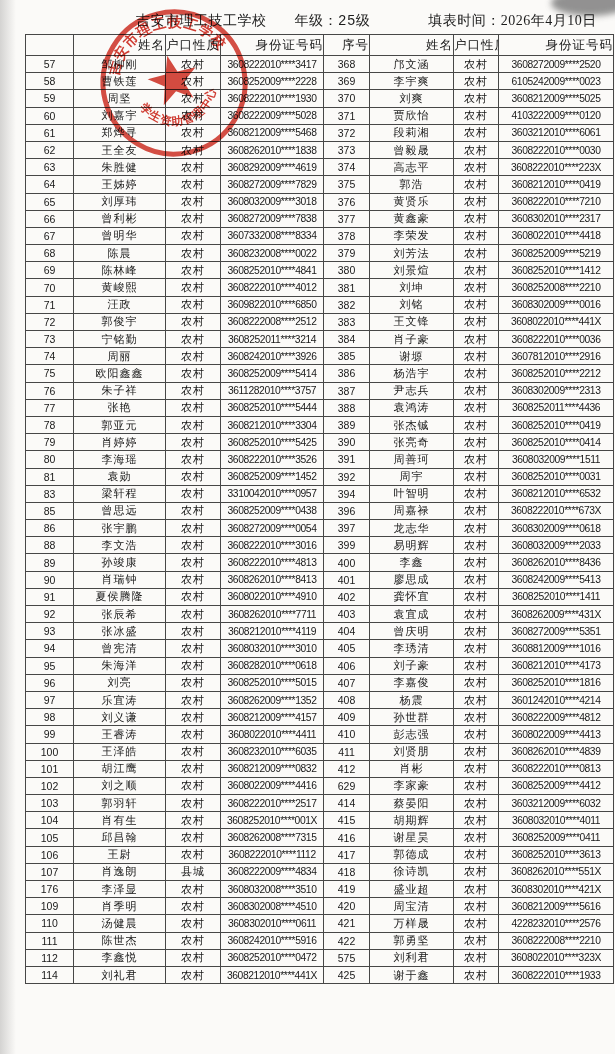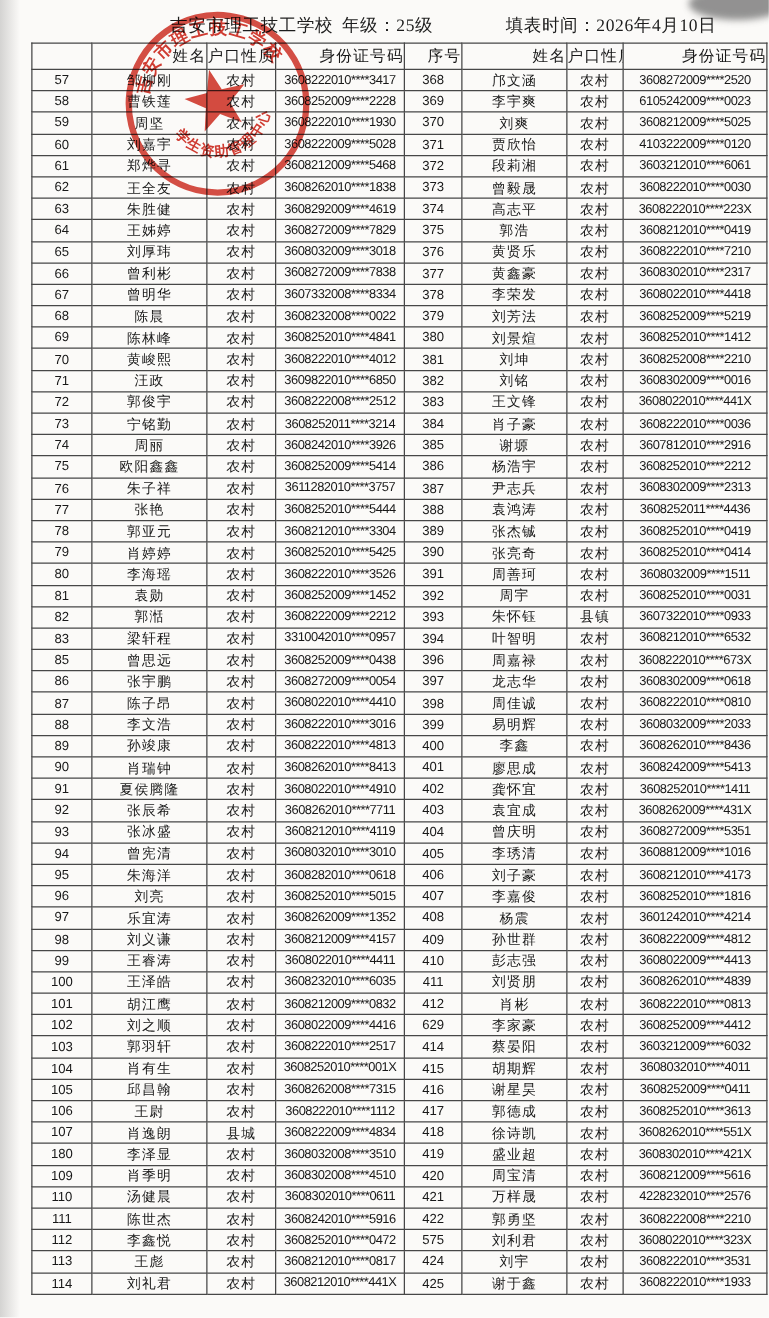--- a/index.html
+++ b/index.html
@@ -15,21 +15,21 @@
   }
   .scan-smudge{
     position:absolute;right:-14px;top:-10px;width:78px;height:26px;
     background:#6f6f6f;border-radius:50%;filter:blur(3px);opacity:.75;
   }
   .doc-title{
     position:absolute;left:136px;top:10px;height:22px;
     display:flex;align-items:center;white-space:nowrap;
     font-size:14px;color:#1c1c1c;letter-spacing:.5px;
   }
-  .doc-title .grade{margin-left:7px;}
+  .doc-title .grade{margin-left:28px;font-family:Liberation Mono, monospace;}
   .doc-title .fill{margin-left:58px;}
   table.roster{
     position:absolute;left:25px;top:34px;width:588px;
     border-collapse:collapse;table-layout:fixed;
     background:transparent;
   }
   .roster td,.roster th{
     border:1px solid #474747;
     padding:0;margin:0;text-align:center;vertical-align:middle;
     white-space:nowrap;overflow:hidden;color:#181818;
@@ -329,30 +329,20 @@
         <td class="c0">81</td>
         <td class="c1">袁勋</td>
         <td class="c2">农村</td>
         <td class="c3">3608252009****1452</td>
         <td class="c4">392</td>
         <td class="c5">周宇</td>
         <td class="c6">农村</td>
         <td class="c7">3608252010****0031</td>
       </tr>
       <tr>
-        <td class="c0">82</td>
-        <td class="c1">郭湉</td>
-        <td class="c2">农村</td>
-        <td class="c3">3608222009****2212</td>
-        <td class="c4">393</td>
-        <td class="c5">朱怀钰</td>
-        <td class="c6">县镇</td>
-        <td class="c7">3607322010****0933</td>
-      </tr>
-      <tr>
         <td class="c0">83</td>
         <td class="c1">梁轩程</td>
         <td class="c2">农村</td>
         <td class="c3">3310042010****0957</td>
         <td class="c4">394</td>
         <td class="c5">叶智明</td>
         <td class="c6">农村</td>
         <td class="c7">3608212010****6532</td>
       </tr>
       <tr>
@@ -367,30 +357,20 @@
       </tr>
       <tr>
         <td class="c0">86</td>
         <td class="c1">张宇鹏</td>
         <td class="c2">农村</td>
         <td class="c3">3608272009****0054</td>
         <td class="c4">397</td>
         <td class="c5">龙志华</td>
         <td class="c6">农村</td>
         <td class="c7">3608302009****0618</td>
-      </tr>
-      <tr>
-        <td class="c0">87</td>
-        <td class="c1">陈子昂</td>
-        <td class="c2">农村</td>
-        <td class="c3">3608022010****4410</td>
-        <td class="c4">398</td>
-        <td class="c5">周佳诚</td>
-        <td class="c6">农村</td>
-        <td class="c7">3608222010****0810</td>
       </tr>
       <tr>
         <td class="c0">88</td>
         <td class="c1">李文浩</td>
         <td class="c2">农村</td>
         <td class="c3">3608222010****3016</td>
         <td class="c4">399</td>
         <td class="c5">易明辉</td>
         <td class="c6">农村</td>
         <td class="c7">3608032009****2033</td>
@@ -579,21 +559,21 @@
         <td class="c0">107</td>
         <td class="c1">肖逸朗</td>
         <td class="c2">县城</td>
         <td class="c3">3608222009****4834</td>
         <td class="c4">418</td>
         <td class="c5">徐诗凯</td>
         <td class="c6">农村</td>
         <td class="c7">3608262010****551X</td>
       </tr>
       <tr>
-        <td class="c0">180</td>
+        <td class="c0">176</td>
         <td class="c1">李泽显</td>
         <td class="c2">农村</td>
         <td class="c3">3608032008****3510</td>
         <td class="c4">419</td>
         <td class="c5">盛业超</td>
         <td class="c6">农村</td>
         <td class="c7">3608302010****421X</td>
       </tr>
       <tr>
         <td class="c0">109</td>
@@ -627,30 +607,20 @@
       </tr>
       <tr>
         <td class="c0">112</td>
         <td class="c1">李鑫悦</td>
         <td class="c2">农村</td>
         <td class="c3">3608252010****0472</td>
         <td class="c4">575</td>
         <td class="c5">刘利君</td>
         <td class="c6">农村</td>
         <td class="c7">3608022010****323X</td>
-      </tr>
-      <tr>
-        <td class="c0">113</td>
-        <td class="c1">王彪</td>
-        <td class="c2">农村</td>
-        <td class="c3">3608212010****0817</td>
-        <td class="c4">424</td>
-        <td class="c5">刘宇</td>
-        <td class="c6">农村</td>
-        <td class="c7">3608222010****3531</td>
       </tr>
       <tr>
         <td class="c0">114</td>
         <td class="c1">刘礼君</td>
         <td class="c2">农村</td>
         <td class="c3">3608212010****441X</td>
         <td class="c4">425</td>
         <td class="c5">谢于鑫</td>
         <td class="c6">农村</td>
         <td class="c7">3608222010****1933</td>

